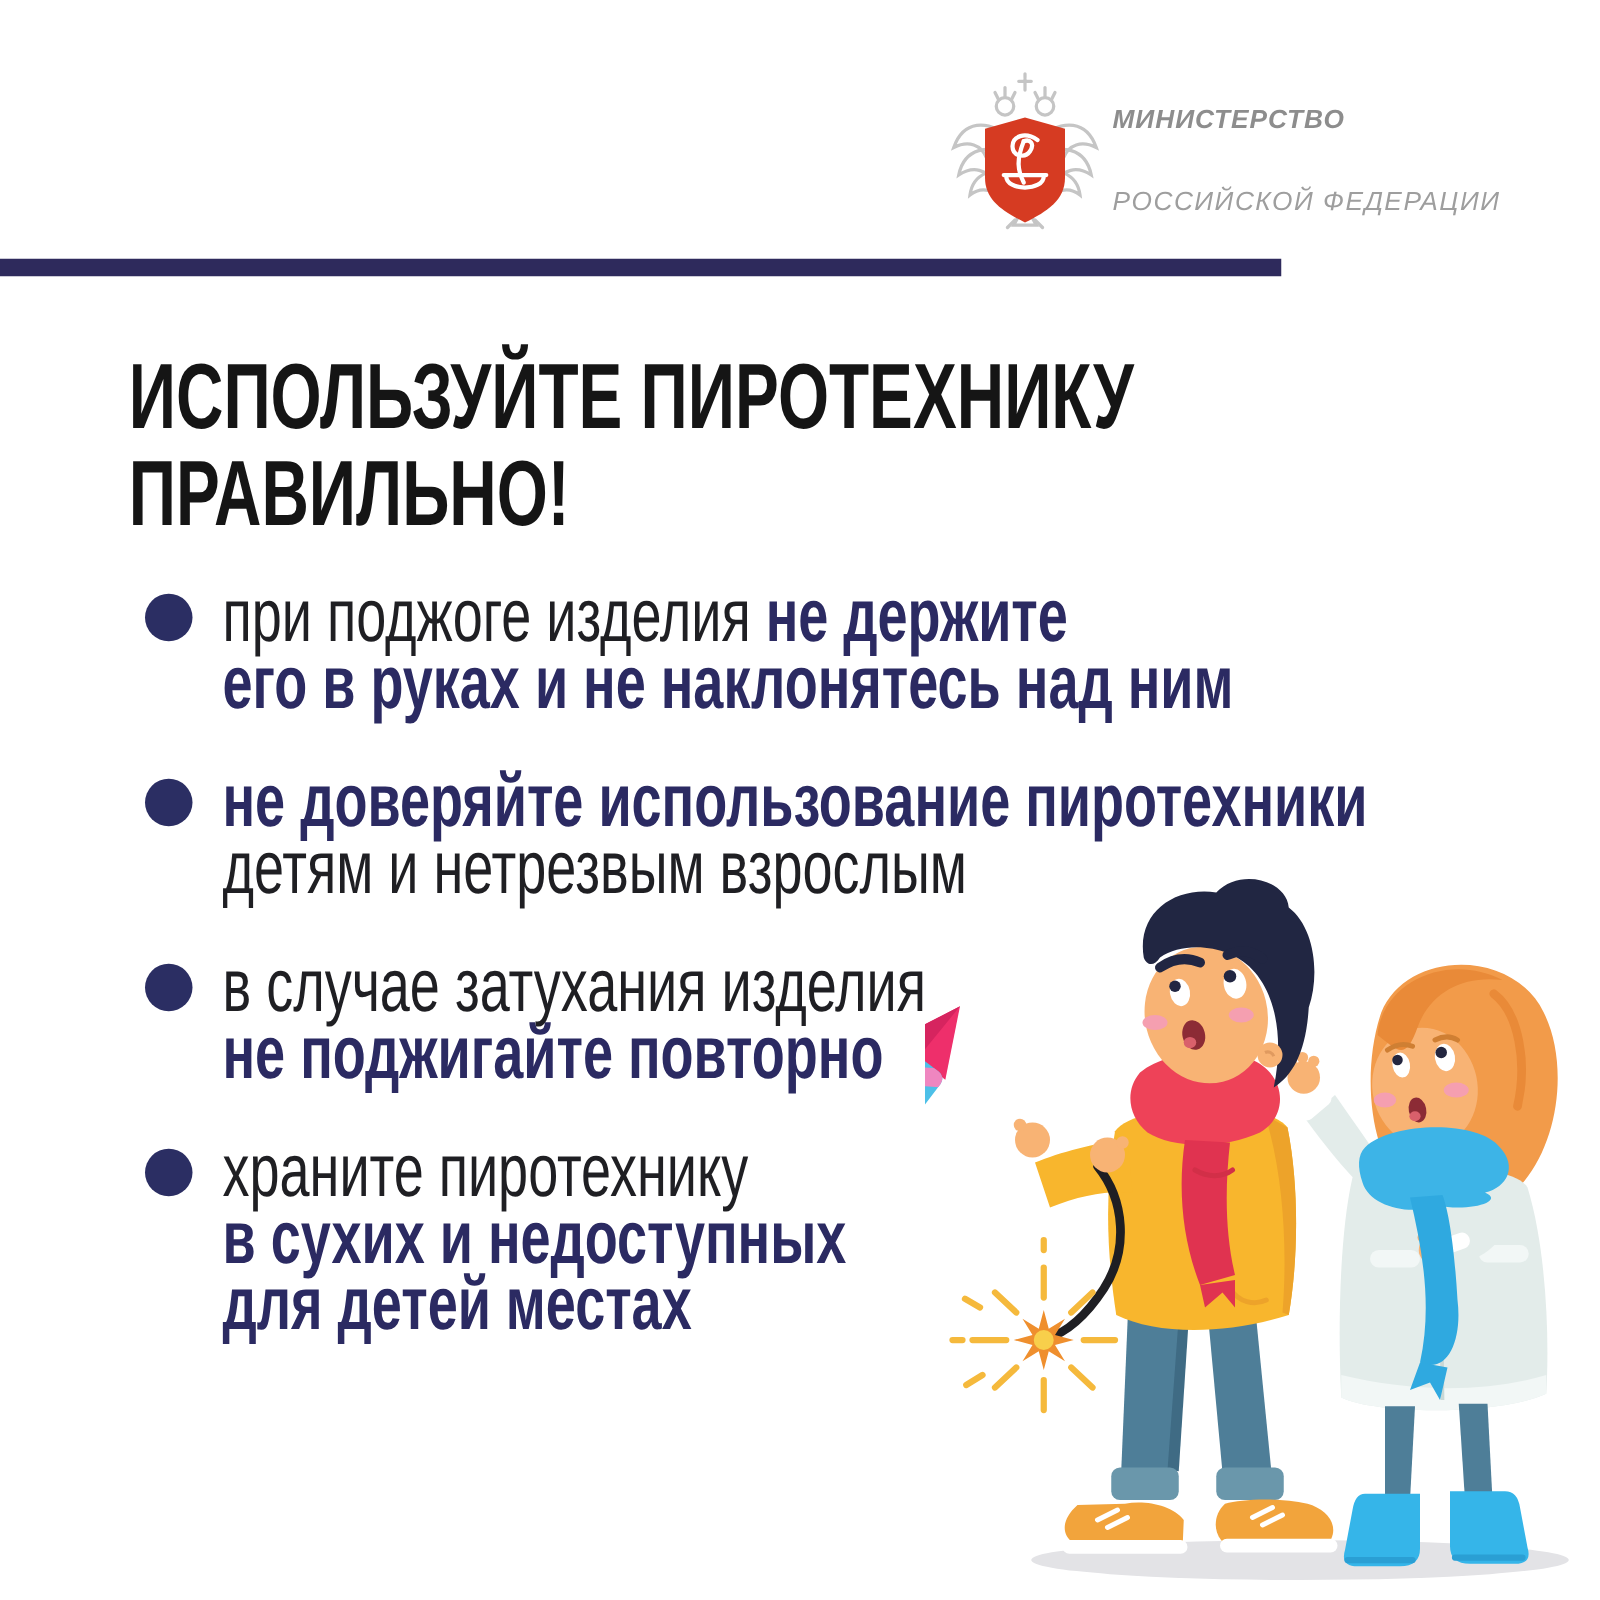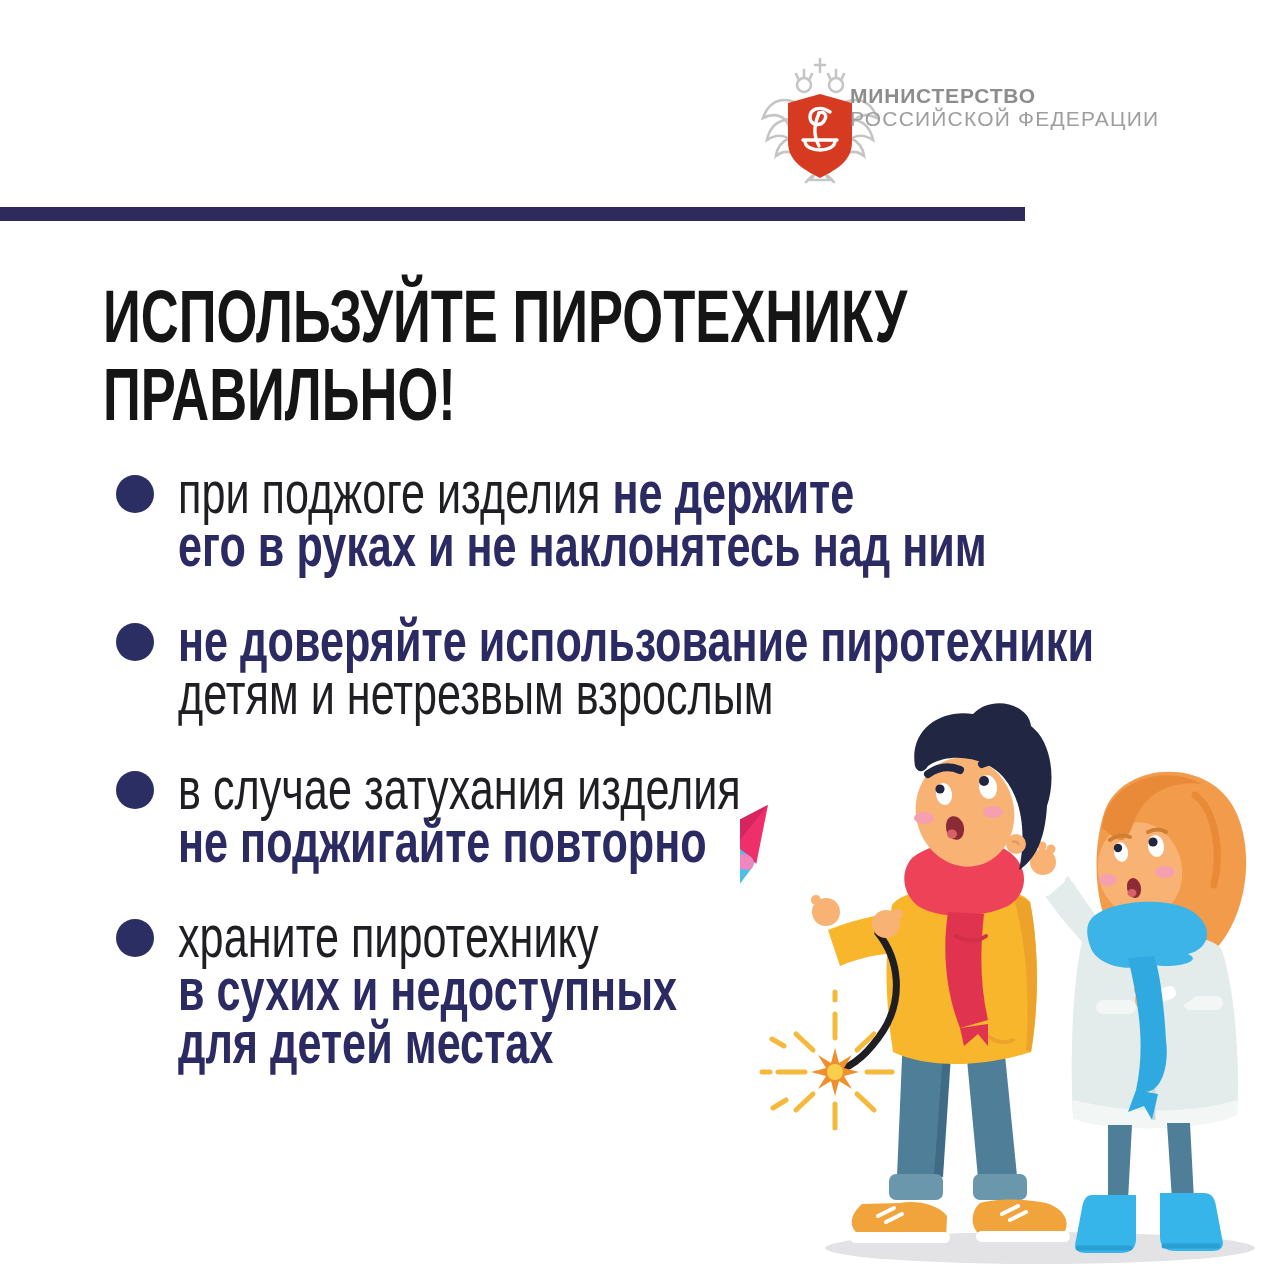--- a/index.html
+++ b/index.html
@@ -5,28 +5,28 @@
   html,body{margin:0;padding:0;}
   body{
     width:1280px;height:1280px;position:relative;overflow:hidden;
     background:#ffffff;
     font-family:"Liberation Sans", sans-serif;
   }
   .poster{position:absolute;inset:0;}
 
   
   .emblem{position:absolute;left:758px;top:56px;width:124px;height:130px;}
-  .logo-text{position:absolute;left:850px;top:84px;}
+  .logo-text{position:absolute;left:890px;top:84px;font-style:italic;}
   .logo-line-bold{
     font-size:21px;line-height:23px;font-weight:bold;
     color:var(--logo-text-bold);letter-spacing:0.8px;white-space:nowrap;
   }
   .logo-line-light{
     font-size:21px;line-height:24px;font-weight:400;
-    color:var(--logo-text-light);letter-spacing:1.2px;white-space:nowrap;
+    color:var(--logo-text-light);letter-spacing:1.2px;white-space:nowrap;margin-top:43px;
   }
 
   
   .divider{position:absolute;left:0;top:207px;width:1025px;height:14px;background:var(--divider);}
 
   
   .heading{
     position:absolute;left:103px;top:278px;
     font-size:74px;line-height:78px;font-weight:800;
     color:var(--heading-text);

